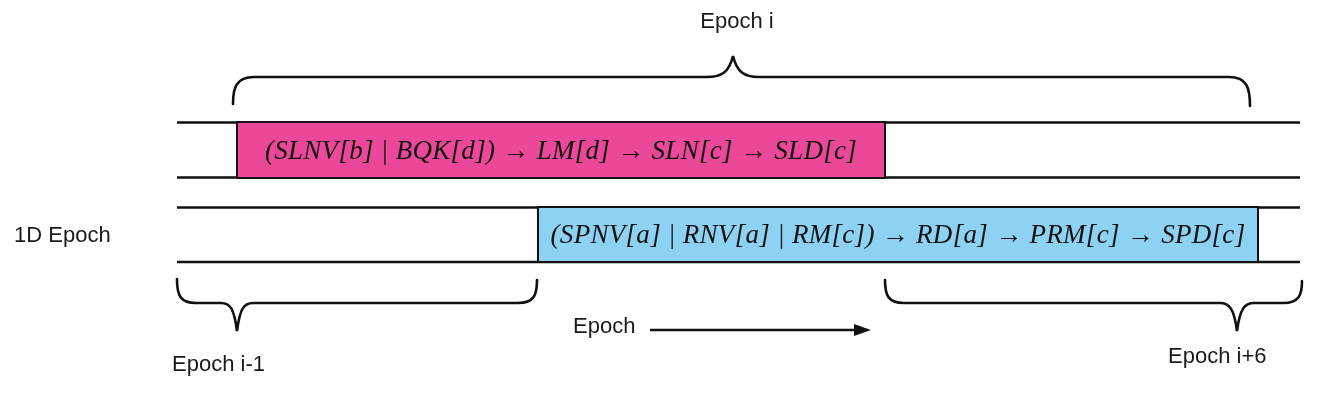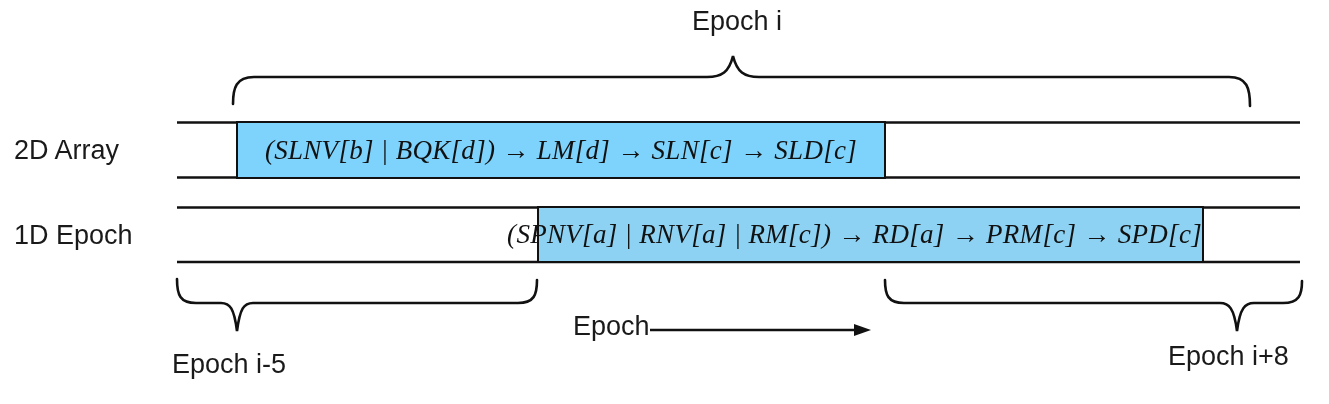--- a/index.html
+++ b/index.html
@@ -7,21 +7,21 @@
     position:relative;
     width:1329px;height:404px;
     background:#ffffff;
     font-family:"Liberation Sans", sans-serif;
     color:#1a1a1a;
     overflow:hidden;
   }
   .canvas svg{position:absolute;left:0;top:0;}
   .lbl{
     position:absolute;
-    font-size:27px;
+    font-size:22px;
     line-height:30px;
     color:#1a1a1a;
     white-space:nowrap;
   }
   .lbl.center{text-align:center;}
   .task-box{
     position:absolute;
     box-sizing:border-box;
     border:2.5px solid #111111;
     display:flex;
@@ -55,27 +55,26 @@
     <path d="M 177 279 C 177 295 180 303 196 303 L 221 303 C 230 303 234 308 237 331 C 240 308 244 303 253 303 L 518 303 C 534 303 537 295 537 280" fill="none" stroke="#111111" stroke-width="2.6" stroke-linecap="round"></path>
 
     <path d="M 885 280 C 885 295 888 303 904 303 L 1220 303 C 1229 303 1234 308 1237 331 C 1240 308 1245 303 1254 303 L 1283 303 C 1299 303 1302 295 1302 281" fill="none" stroke="#111111" stroke-width="2.6" stroke-linecap="round"></path>
 
     <path d="M 650 330 H 856" fill="none" stroke="#111111" stroke-width="2.4"></path>
     <polygon points="871,330 854,324 854,336" fill="#111111"></polygon>
   </svg>
 
   <div class="lbl center" style="left:637px;top:6px;width:200px;">Epoch i</div>
 
-  <div class="lbl" style="left:14px;top:135px;">2D Array</div>
   <div class="lbl" style="left:14px;top:220px;">1D Epoch</div>
 
-  <div class="task-box" style="left: 236px; top: 121px; width: 650px; height: 58px; background-color: #7dd3fc;">
+  <div class="task-box" style="left: 236px; top: 121px; width: 650px; height: 58px; background-color: #ec4899;">
     <span class="math">(SLNV[b] | BQK[d]) → LM[d] → SLN[c] → SLD[c]</span>
   </div>
-  <div class="task-box" style="left: 537px; top: 206px; width: 667px; height: 57px; background-color: rgb(141, 210, 242); justify-content: flex-end;">
+  <div class="task-box" style="left: 537px; top: 206px; width: 722px; height: 57px; background-color: rgb(141, 210, 242);">
     <span class="math">(SPNV[a] | RNV[a] | RM[c]) → RD[a] → PRM[c] → SPD[c]</span>
   </div>
 
-  <div class="lbl" style="left:172px;top:349px;">Epoch i-5</div>
+  <div class="lbl" style="left:172px;top:349px;">Epoch i-1</div>
   <div class="lbl" style="left:573px;top:311px;">Epoch</div>
-  <div class="lbl" style="left:1168px;top:341px;">Epoch i+8</div>
+  <div class="lbl" style="left:1168px;top:341px;">Epoch i+6</div>
 
 </div>
 
 </body></html>

